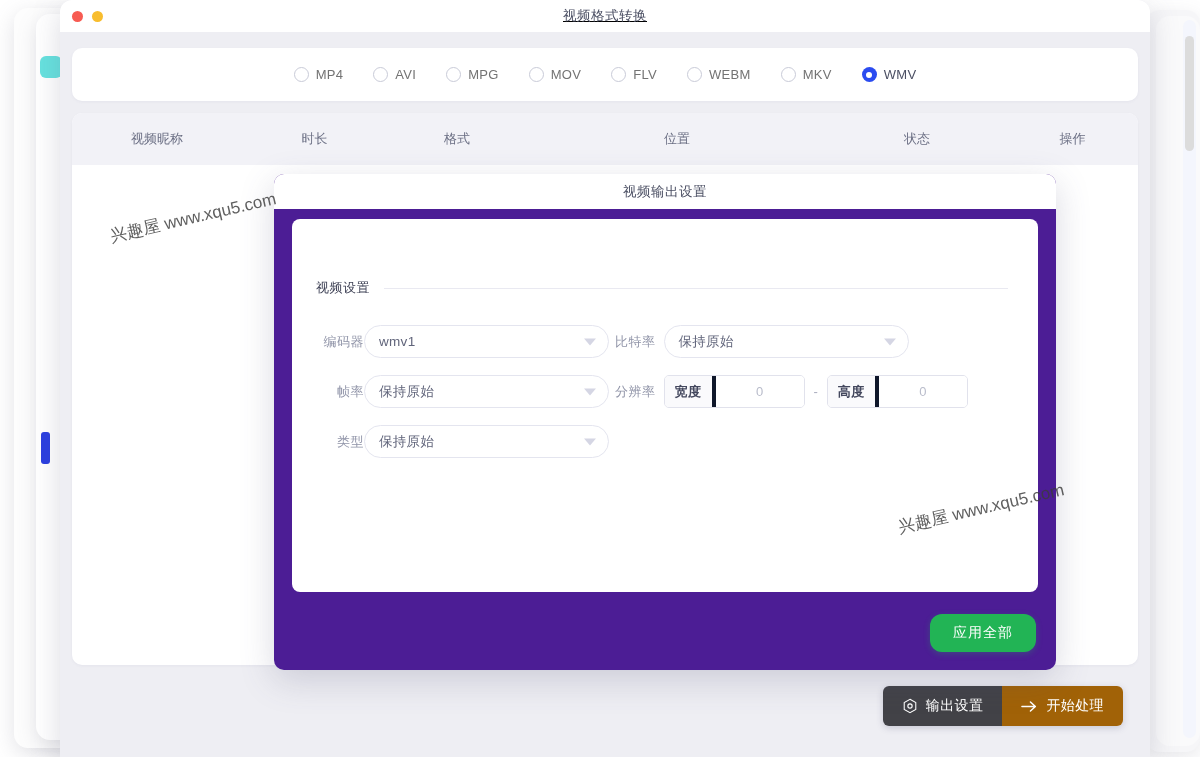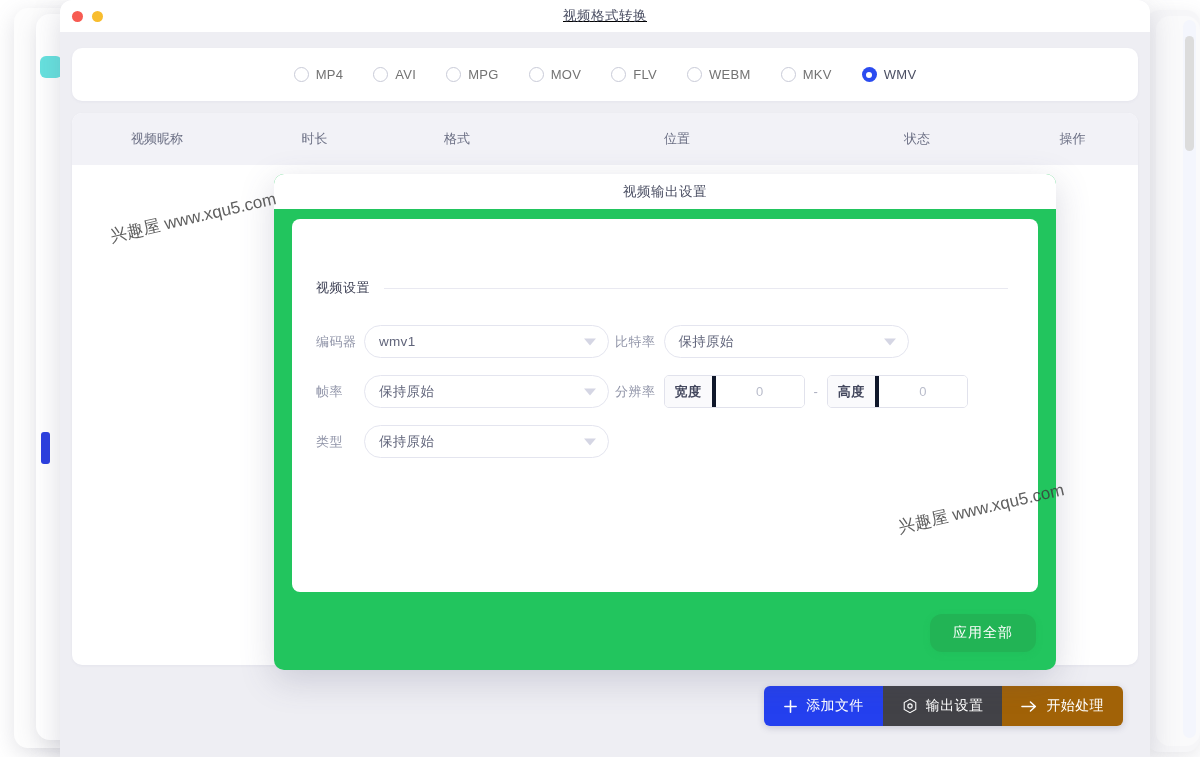--- a/index.html
+++ b/index.html
@@ -115,21 +115,21 @@
     letter-spacing: .4px; border: none;
   }
   .act-btn.add { background: #2440ef; }
   .act-btn.out { background: #424247; }
   .act-btn.run { background: #a16207; }
   .act-ico { display: flex; align-items: center; justify-content: center; }
 
   
   .dialog {
     position: absolute; left: 214px; top: 174px; width: 782px; height: 496px;
-    background: #22c55e; border-radius: 10px;
+    background: #4c1d95; border-radius: 10px;
     box-shadow: 0 10px 34px rgba(80,80,120,.22);
     overflow: hidden;
   }
   .dlg-title {
     height: 35px; background: #ffffff;
     display: flex; align-items: center; justify-content: center;
     font-size: 13.5px; color: #4b4f63; letter-spacing: .5px;
   }
   .dlg-body {
     position: absolute; left: 18px; top: 45px; width: 746px; height: 373px;
@@ -138,21 +138,21 @@
   .section-head {
     display: flex; align-items: center; gap: 14px;
     margin: 60px 30px 0 24px;
   }
   .section-title { font-size: 13px; color: #3f4256; white-space: nowrap; letter-spacing: .5px; text-align: right; }
   .section-rule { flex: 1; height: 1px; background: #e9e9f1; }
 
   .form { margin: 28px 0 0 24px; }
   .form-row { display: flex; align-items: center; margin-bottom: 17px; height: 33px; }
   .f-label {
-    font-size: 13px; color: #9094a8; width: 48px; text-align: left;
+    font-size: 13px; color: #9094a8; width: 48px; text-align: right;
     letter-spacing: .5px; flex: none;
   }
   .f-label.inline {
     width: auto; margin: 0 8px 0 6px;
   }
   .select {
     position: relative; height: 33px; border: 1px solid #e4e5ef; border-radius: 17px;
     background: #fff; display: flex; align-items: center;
     padding: 0 30px 0 14px; cursor: pointer;
   }
@@ -275,28 +275,20 @@
         <div class="col c1">视频昵称</div>
         <div class="col c2">时长</div>
         <div class="col c3">格式</div>
         <div class="col c4">位置</div>
         <div class="col c5">状态</div>
         <div class="col c6">操作</div>
       </div>
     </div>
 
     <div class="action-bar">
-      <div class="act-btn add">
-        <span class="act-ico">
-          <svg width="15" height="15" viewBox="0 0 16 16">
-              <path d="M8 2v12M2 8h12" stroke="#fff" stroke-width="1.7" stroke-linecap="round"></path>
-            </svg>
-        </span>
-        <span>添加文件</span>
-      </div>
       <div class="act-btn out">
         <span class="act-ico">
           <svg width="16" height="16" viewBox="0 0 18 18">
             <polygon points="9,1.5 15.5,5.2 15.5,12.8 9,16.5 2.5,12.8 2.5,5.2" fill="none" stroke="#fff" stroke-width="1.2"></polygon>
             <circle cx="9" cy="9" r="2.4" fill="none" stroke="#fff" stroke-width="1.3"></circle>
           </svg>
         </span>
         <span>输出设置</span>
       </div>
       <div class="act-btn run">

